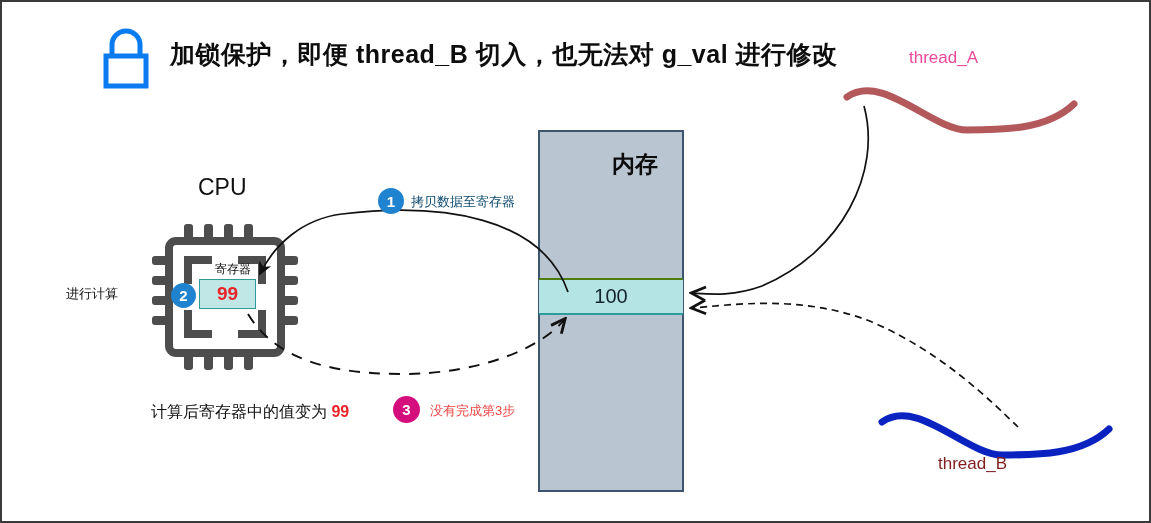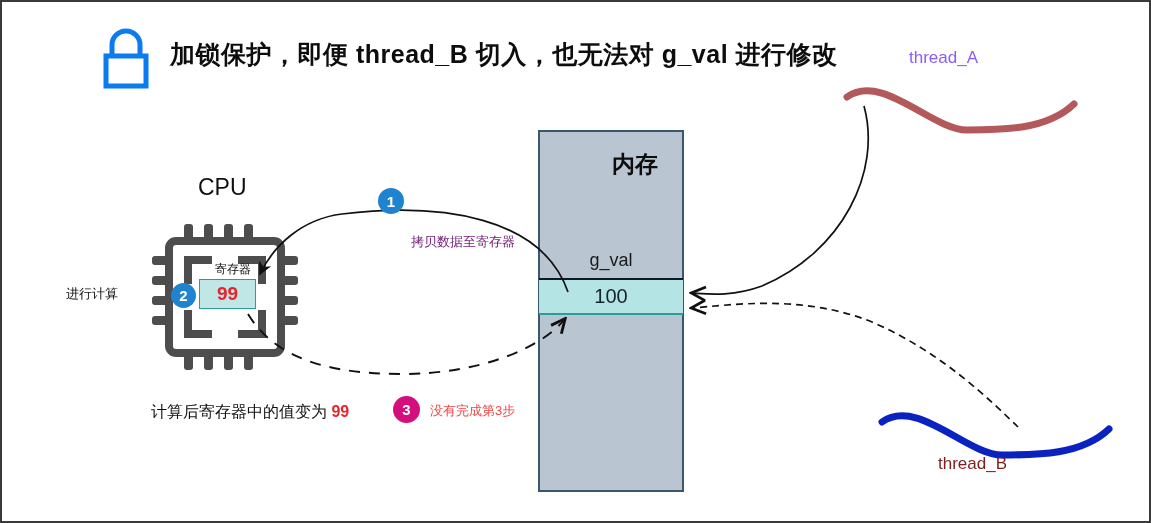--- a/index.html
+++ b/index.html
@@ -106,21 +106,21 @@
     font-size: 18px;
     color: #1a1a1a;
   }
   #gval-cell {
     position: absolute;
     left: -1px;
     right: -1px;
     top: 146px;
     height: 37px;
     background: #b4e4e4;
-    border-top: 2px solid #0f172a;
+    border-top: 2px solid #4d7c0f;
     border-bottom: 2px solid #2e9b9b;
     display: flex;
     align-items: center;
     justify-content: center;
     font-size: 20px;
     color: #15232e;
     box-sizing: border-box;
   }
 
   
@@ -134,23 +134,22 @@
     box-sizing: border-box;
   }
   #badge-1 {
     left: 376px; top: 186px;
     width: 26px; height: 26px;
     background: #2083cf;
     font-size: 15px;
   }
   #step1-text {
     left: 409px; top: 191px;
-    font-size: 13px; color: #701a75;
-    white-space: nowrap;
-    margin-top: 40px;
+    font-size: 13px; color: #0c4a6e;
+    white-space: nowrap;
   }
   #badge-2 {
     left: 169px; top: 281px;
     width: 25px; height: 25px;
     background: #2083cf;
     font-size: 15px;
   }
   #badge-3 {
     left: 391px; top: 394px;
     width: 27px; height: 27px;
@@ -165,21 +164,21 @@
   #calc-result-text {
     left: 149px; top: 400px;
     font-size: 16px; color: #101010;
     white-space: nowrap;
   }
   #calc-result-text .hl { color: #e8232a; font-weight: bold; }
 
   
   #thread-a-label {
     left: 907px; top: 46px;
-    font-size: 17px; color: #8b5cf6;
+    font-size: 17px; color: #ec4899;
   }
   #thread-b-label {
     left: 936px; top: 452px;
     font-size: 17px; color: #7f1d1d;
   }
   #thread-curves { left: 0; top: 0; }
 
   
   #arrow-layer { left: 0; top: 0; }
 </style>
@@ -237,21 +236,20 @@
     </svg>
   </div>
 
   <div class="abs" id="register-label">寄存器</div>
   <div class="abs" id="register-cell">99</div>
 
   <div class="abs" id="calc-label">进行计算</div>
 
   <div class="abs" id="memory-block">
     <div id="memory-title">内存</div>
-    <div id="gval-label">g_val</div>
     <div id="gval-cell">100</div>
   </div>
 
   <svg class="abs" id="arrow-layer" width="1151" height="523">
     <defs>
       <marker id="ah-solid" markerWidth="9" markerHeight="9" refX="7" refY="4.5" orient="auto">
         <path d="M0,0.6 L8,4.5 L0,8.4 L2.4,4.5 Z" fill="#111111"></path>
       </marker>
       <marker id="ah-open" markerWidth="11" markerHeight="11" refX="9" refY="5" orient="auto">
         <path d="M1,1 L9.5,5 L1,9" fill="none" stroke="#111111" stroke-width="1.6"></path>

